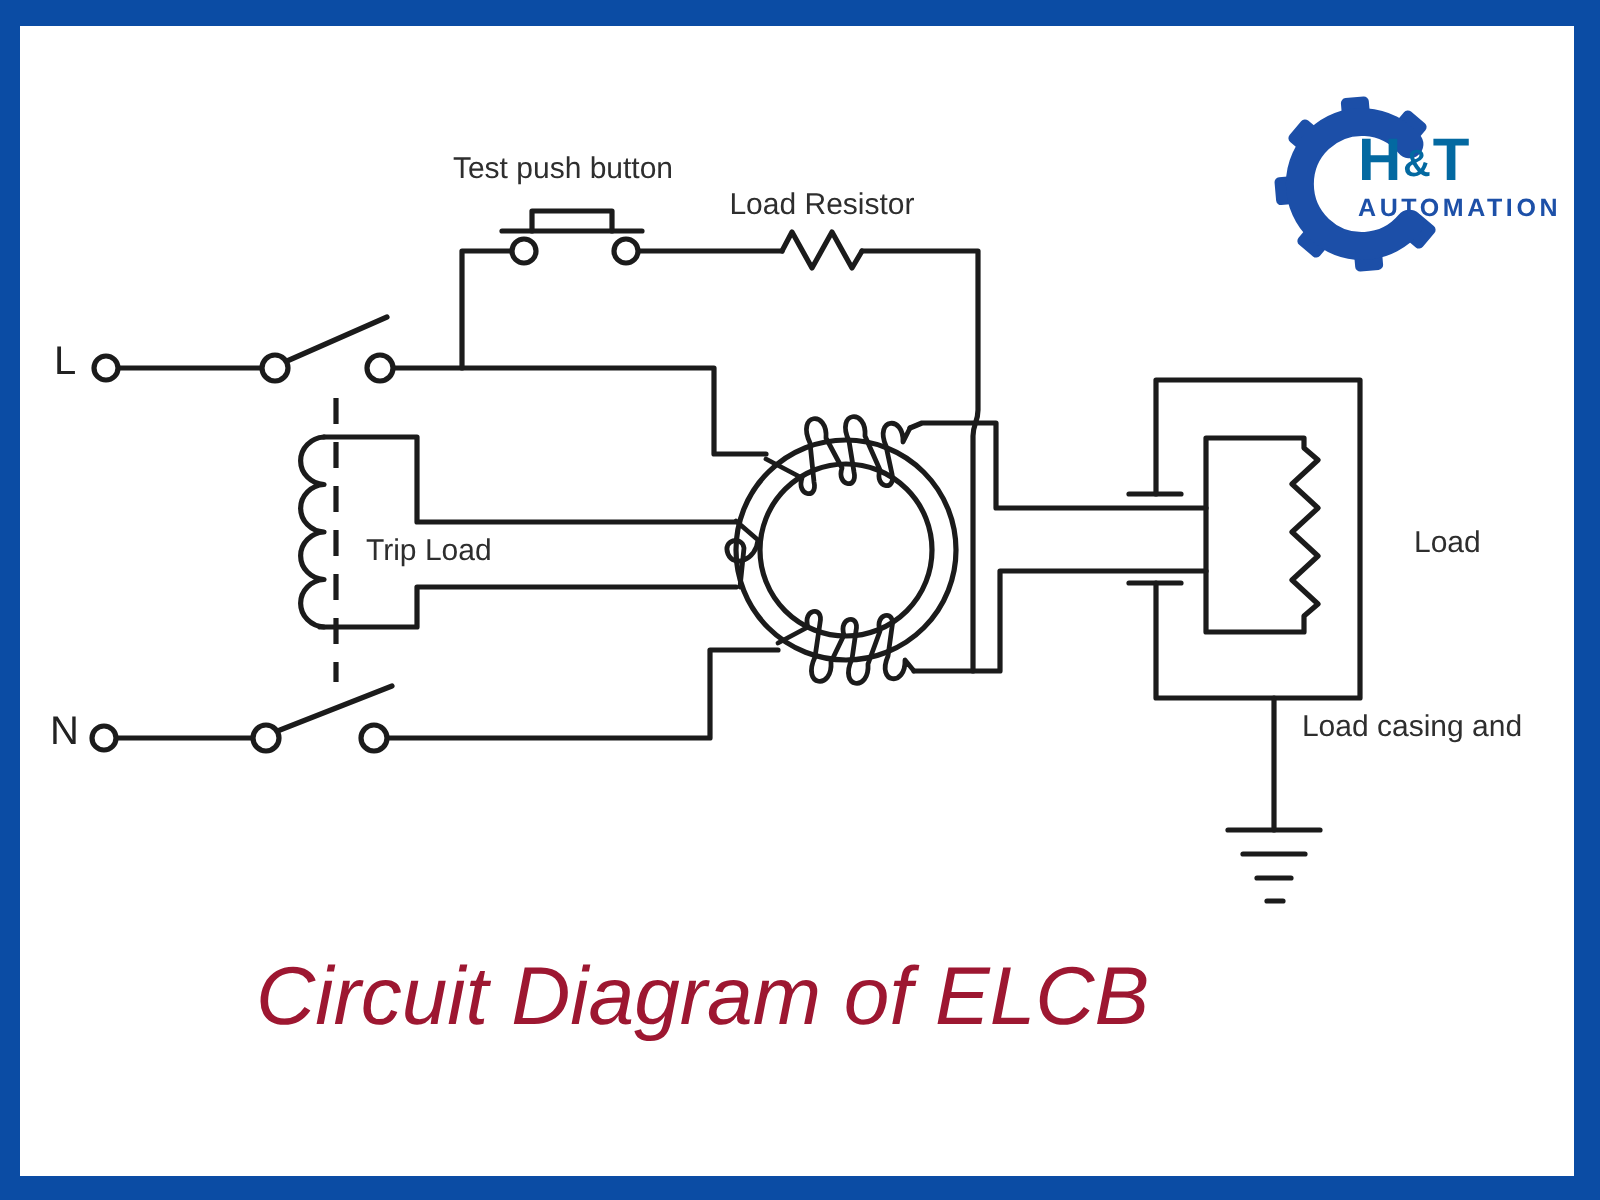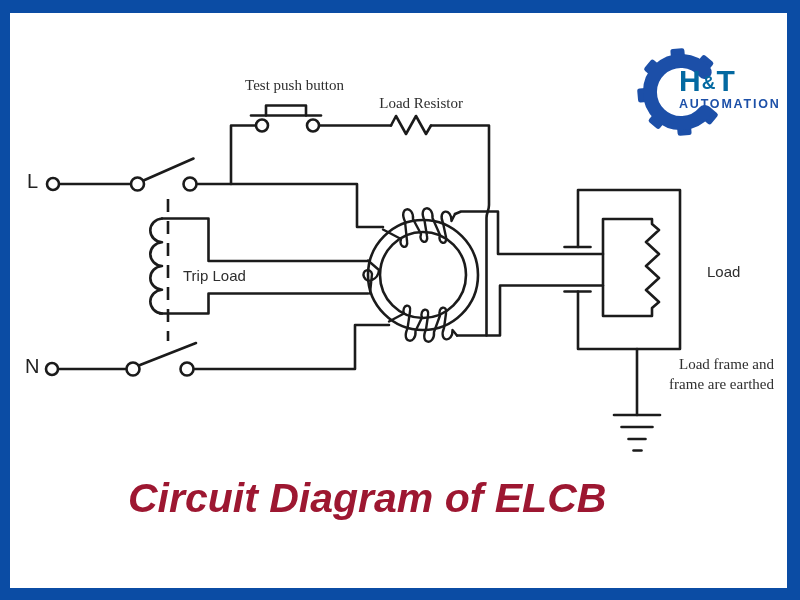--- a/index.html
+++ b/index.html
@@ -11,26 +11,26 @@
   .canvas{
     position:absolute;left:10px;top:13px;right:13px;bottom:12px;
     background:#FFFFFF;
   }
   .abs{position:absolute;}
   svg.circuit{position:absolute;left:-10px;top:-13px;width:800px;height:600px;}
   .lbl{
     position:absolute;color:#2e2e2e;font-size:15px;line-height:18px;
     white-space:nowrap;
   }
-  .lbl.center{text-align:right;white-space:normal;font-family:Liberation Serif, serif;}
+  .lbl.center{text-align:center;white-space:normal;}
   .term{font-size:20px;color:#222;}
   .earthnote{line-height:20px;}
   .title{
     position:absolute;left:118px;top:462px;width:540px;
-    font-size:41px;font-weight:bold;font-style:italic;
+    font-size:41px;font-weight:normal;font-style:italic;
     color:#9D1731;letter-spacing:0px;white-space:nowrap;
   }
   .logo-main{
     position:absolute;left:669px;top:53px;width:120px;
     color:#0369a1;font-weight:900;font-size:30px;line-height:30px;
     letter-spacing:1px;white-space:nowrap;
   }
   .logo-main .amp{font-size:19px;font-weight:900;position:relative;top:-2px;}
   .logo-sub{
     position:absolute;left:669px;top:84px;width:130px;
@@ -122,22 +122,21 @@
 
     <div class="lbl term abs" style="left:17px;top:159px;">L</div>
     <div class="lbl term abs" style="left:15px;top:344px;">N</div>
 
     <div class="lbl center" style="left:209px;top:63px;width:125px;">Test push button</div>
     <div class="lbl center" style="left:349px;top:81px;width:104px;">Load Resistor</div>
     <div class="lbl" style="left:173px;top:254px;">Trip Load</div>
     <div class="lbl" style="left:677px;top:250px;margin-left:20px;">Load</div>
 
     <div class="lbl center earthnote" style="left:628px;top:341px;width:136px;">
-      <span>Load frame and</span><br>
-      <span>frame are earthed</span>
+      <span>Load casing and</span><br>
     </div>
 
     <div class="title">Circuit Diagram of ELCB</div>
 
     <div class="logo-main"><span>H</span><span class="amp">&amp;</span><span>T</span></div>
     <div class="logo-sub">AUTOMATION</div>
 
   </div>
 </div>
 

